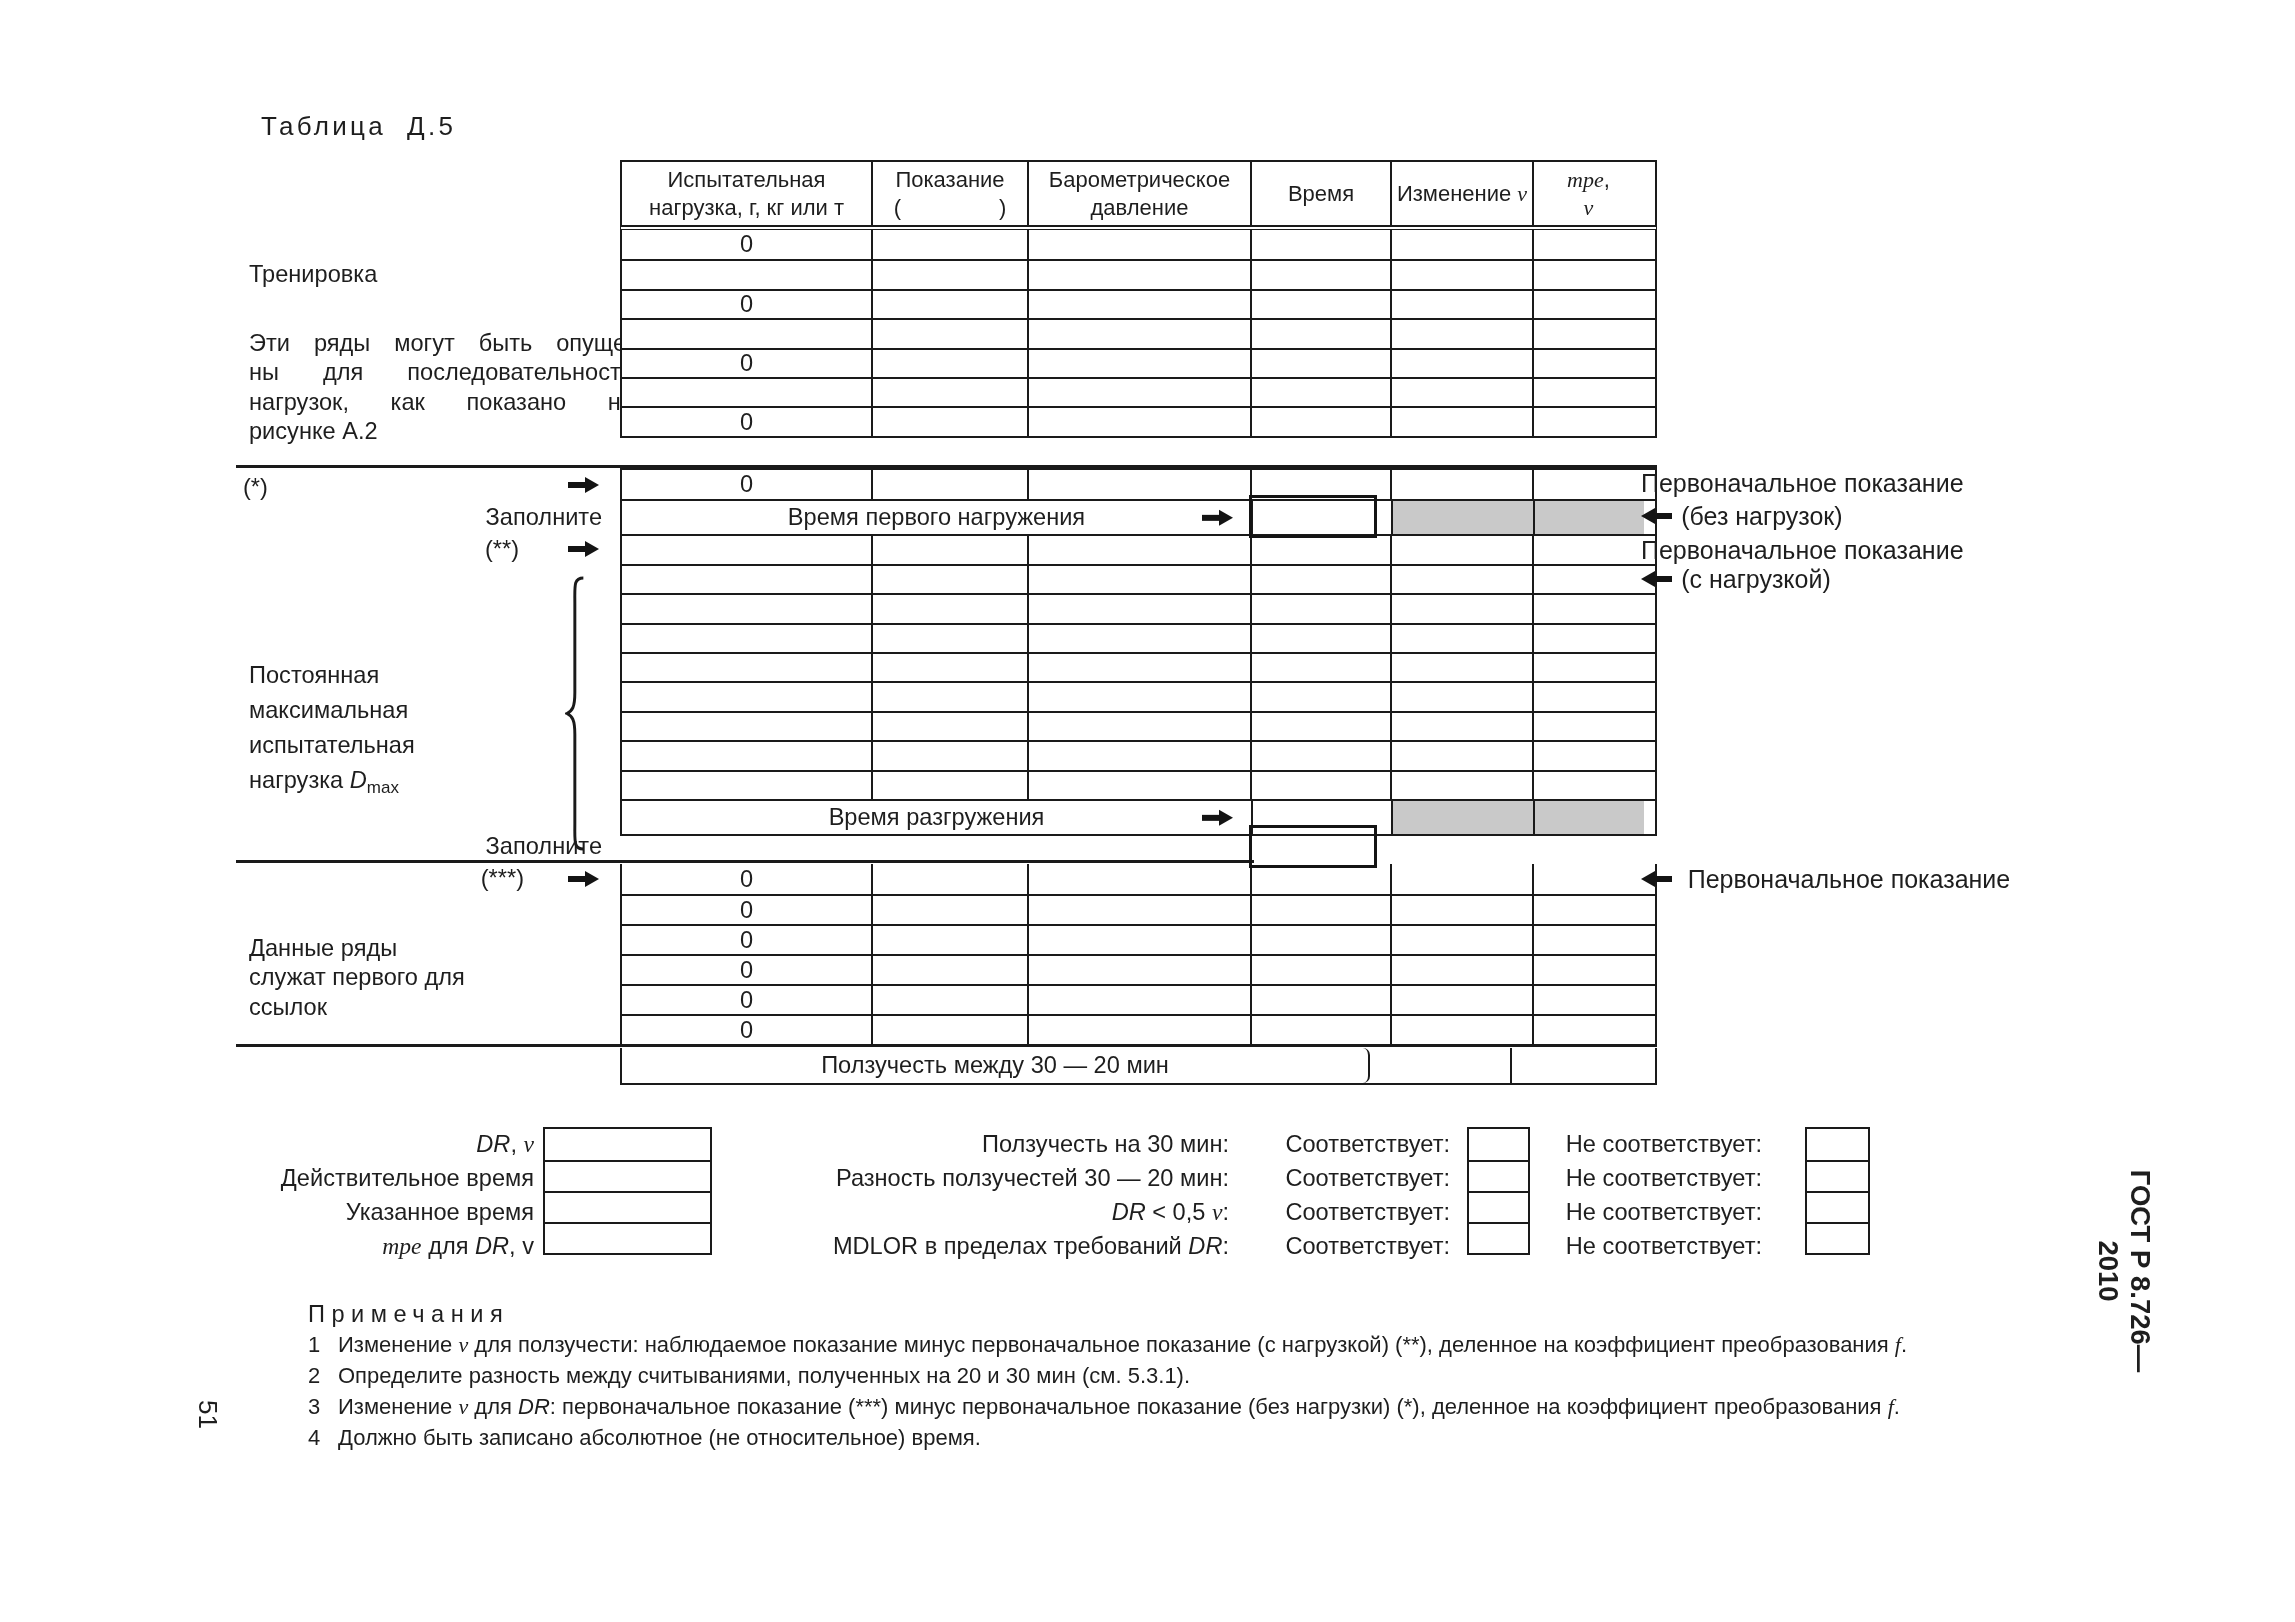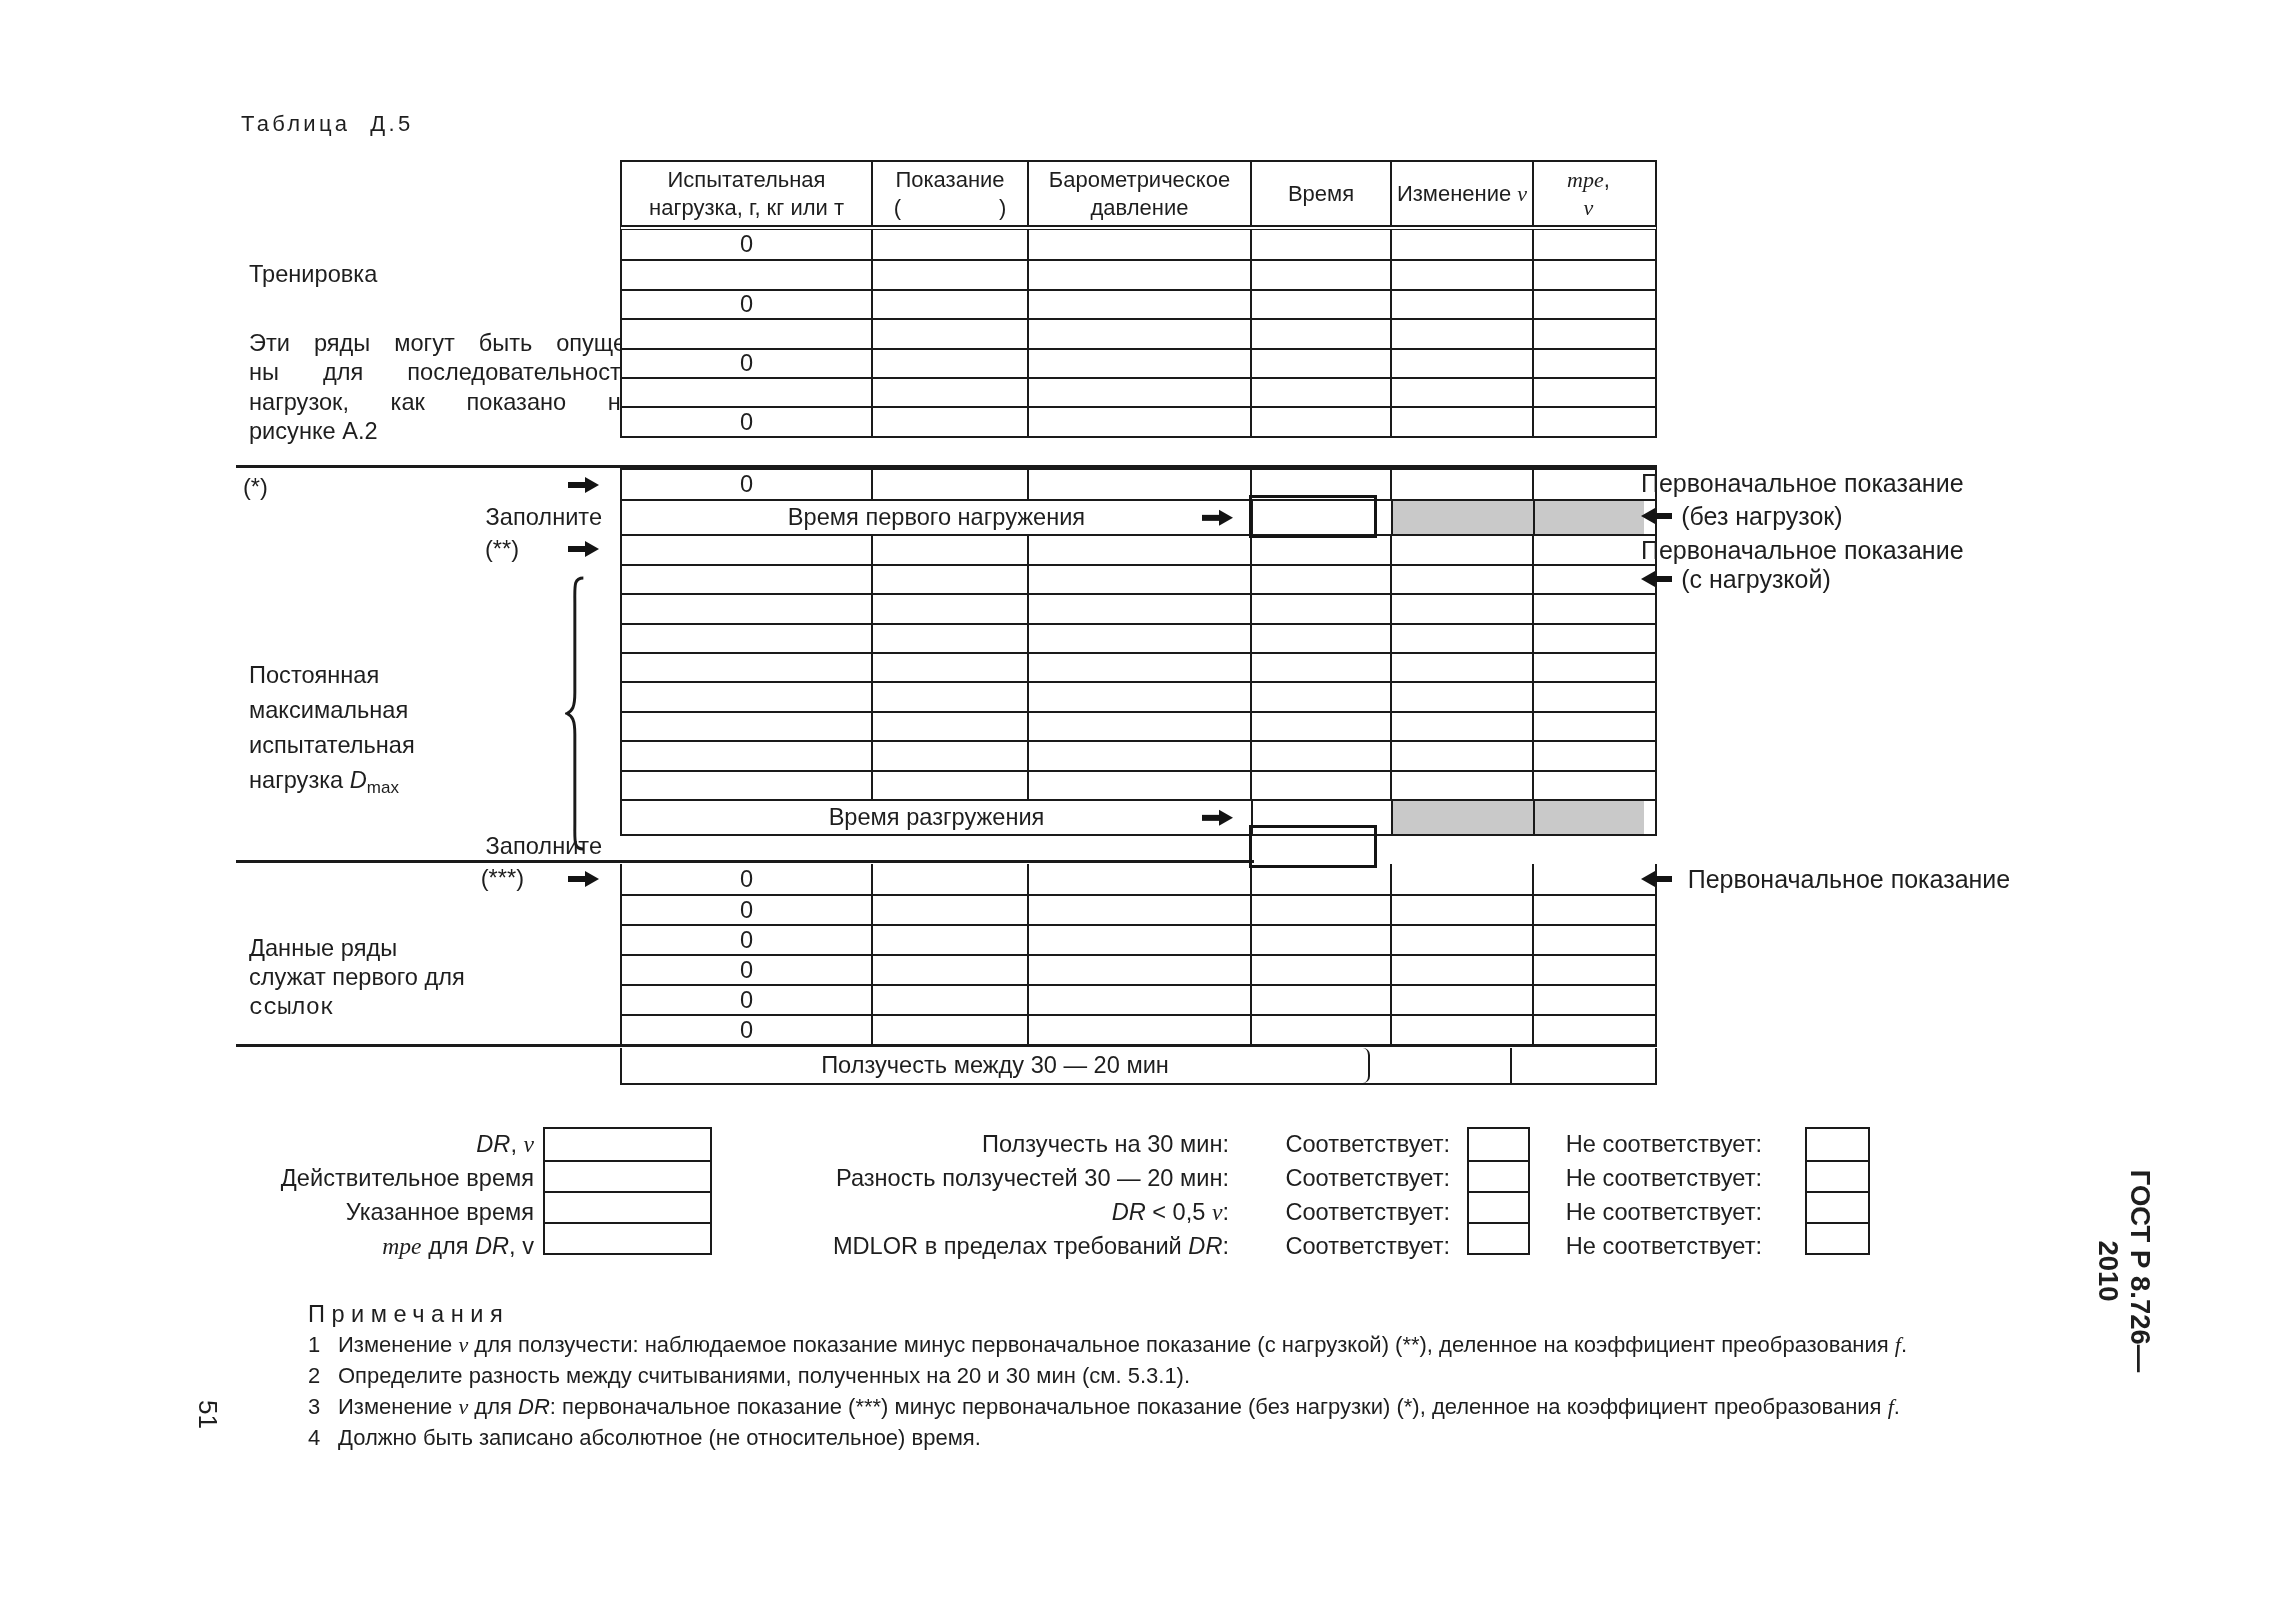--- a/index.html
+++ b/index.html
@@ -34,21 +34,21 @@
   .gray{background:#c9c9c9;}
   .hline{position:absolute;height:3.3px;background:#1a1a1a;}
   .boldbox{position:absolute;box-sizing:border-box;border:3.9px solid #141414;background:transparent;}
   
   .arrow{display:inline-flex;align-items:center;height:18.3px;vertical-align:middle;}
   .arrow .sh{width:17px;height:5.9px;background:#141414;}
   .arrow .hd{width:0;height:0;border-left:14.4px solid #141414;border-top:8.5px solid transparent;border-bottom:8.5px solid transparent;}
   .arrow.left{transform:scaleX(-1);}
   .rowarrow{position:absolute;right:18.3px;top:50%;transform:translateY(-50%);}
   
-  .caption{font-size:22px;letter-spacing:3.3px;word-spacing:10.5px;}
+  .caption{font-size:26px;letter-spacing:3.3px;word-spacing:10.5px;margin-left:20px;}
   .just{text-align:justify;text-align-last:justify;}
   .paraline{width:385px;font-size:23.6px;line-height:29.4px;height:29.4px;}
   .sub{font-size:17px;vertical-align:-5.2px;}
   .boxstack{box-sizing:border-box;border:2.6px solid #1a1a1a;background:#fff;}
   .boxstack .bx{height:31px;box-sizing:border-box;border-top:2.6px solid #1a1a1a;}
   .boxstack .bx:first-child{border-top:none;}
   .notes-line{white-space:nowrap;font-size:22px;line-height:29px;}
   .notes-num{display:inline-block;width:30px;}
   .vert{transform:rotate(90deg);text-align:center;}
 </style>
@@ -68,21 +68,21 @@
   <div id="dmax-lines">
       <div class="t36" style="height: 35px;">Постоянная</div>
       <div class="t36" style="height: 35px;">максимальная</div>
       <div class="t36" style="height: 35px;">испытательная</div>
     </div>
   <div class="t36" style="height:35px;"><span>нагрузка </span><span class="sv">D</span><span class="sub">max</span></div>
 </div>
 <div class="abs" style="left:249px;top:934px;" id="ref-block">
     <div class="t36" style="height: 29.4px;">Данные ряды</div>
     <div class="t36" style="height: 29.4px;">служат первого для</div>
-    <div class="t36" style="height: 29.4px; font-family: Liberation Mono, monospace;">ссылок</div>
+    <div class="t36" style="height: 29.4px;">ссылок</div>
   </div>
 
 <div class="abs t36" style="left:243px;top:473px;">(*)</div>
 <div class="abs t36 right" style="left:393px;top:535px;width:126px;">(**)</div>
 <div class="abs t36 right" style="left:393px;top:864px;width:131px;">(***)</div>
 <div class="abs arrow" style="left:568px;top:476px;">
     <i class="sh"></i>
     <i class="hd"></i>
   </div>
 <div class="abs arrow" style="left:568px;top:540px;">

